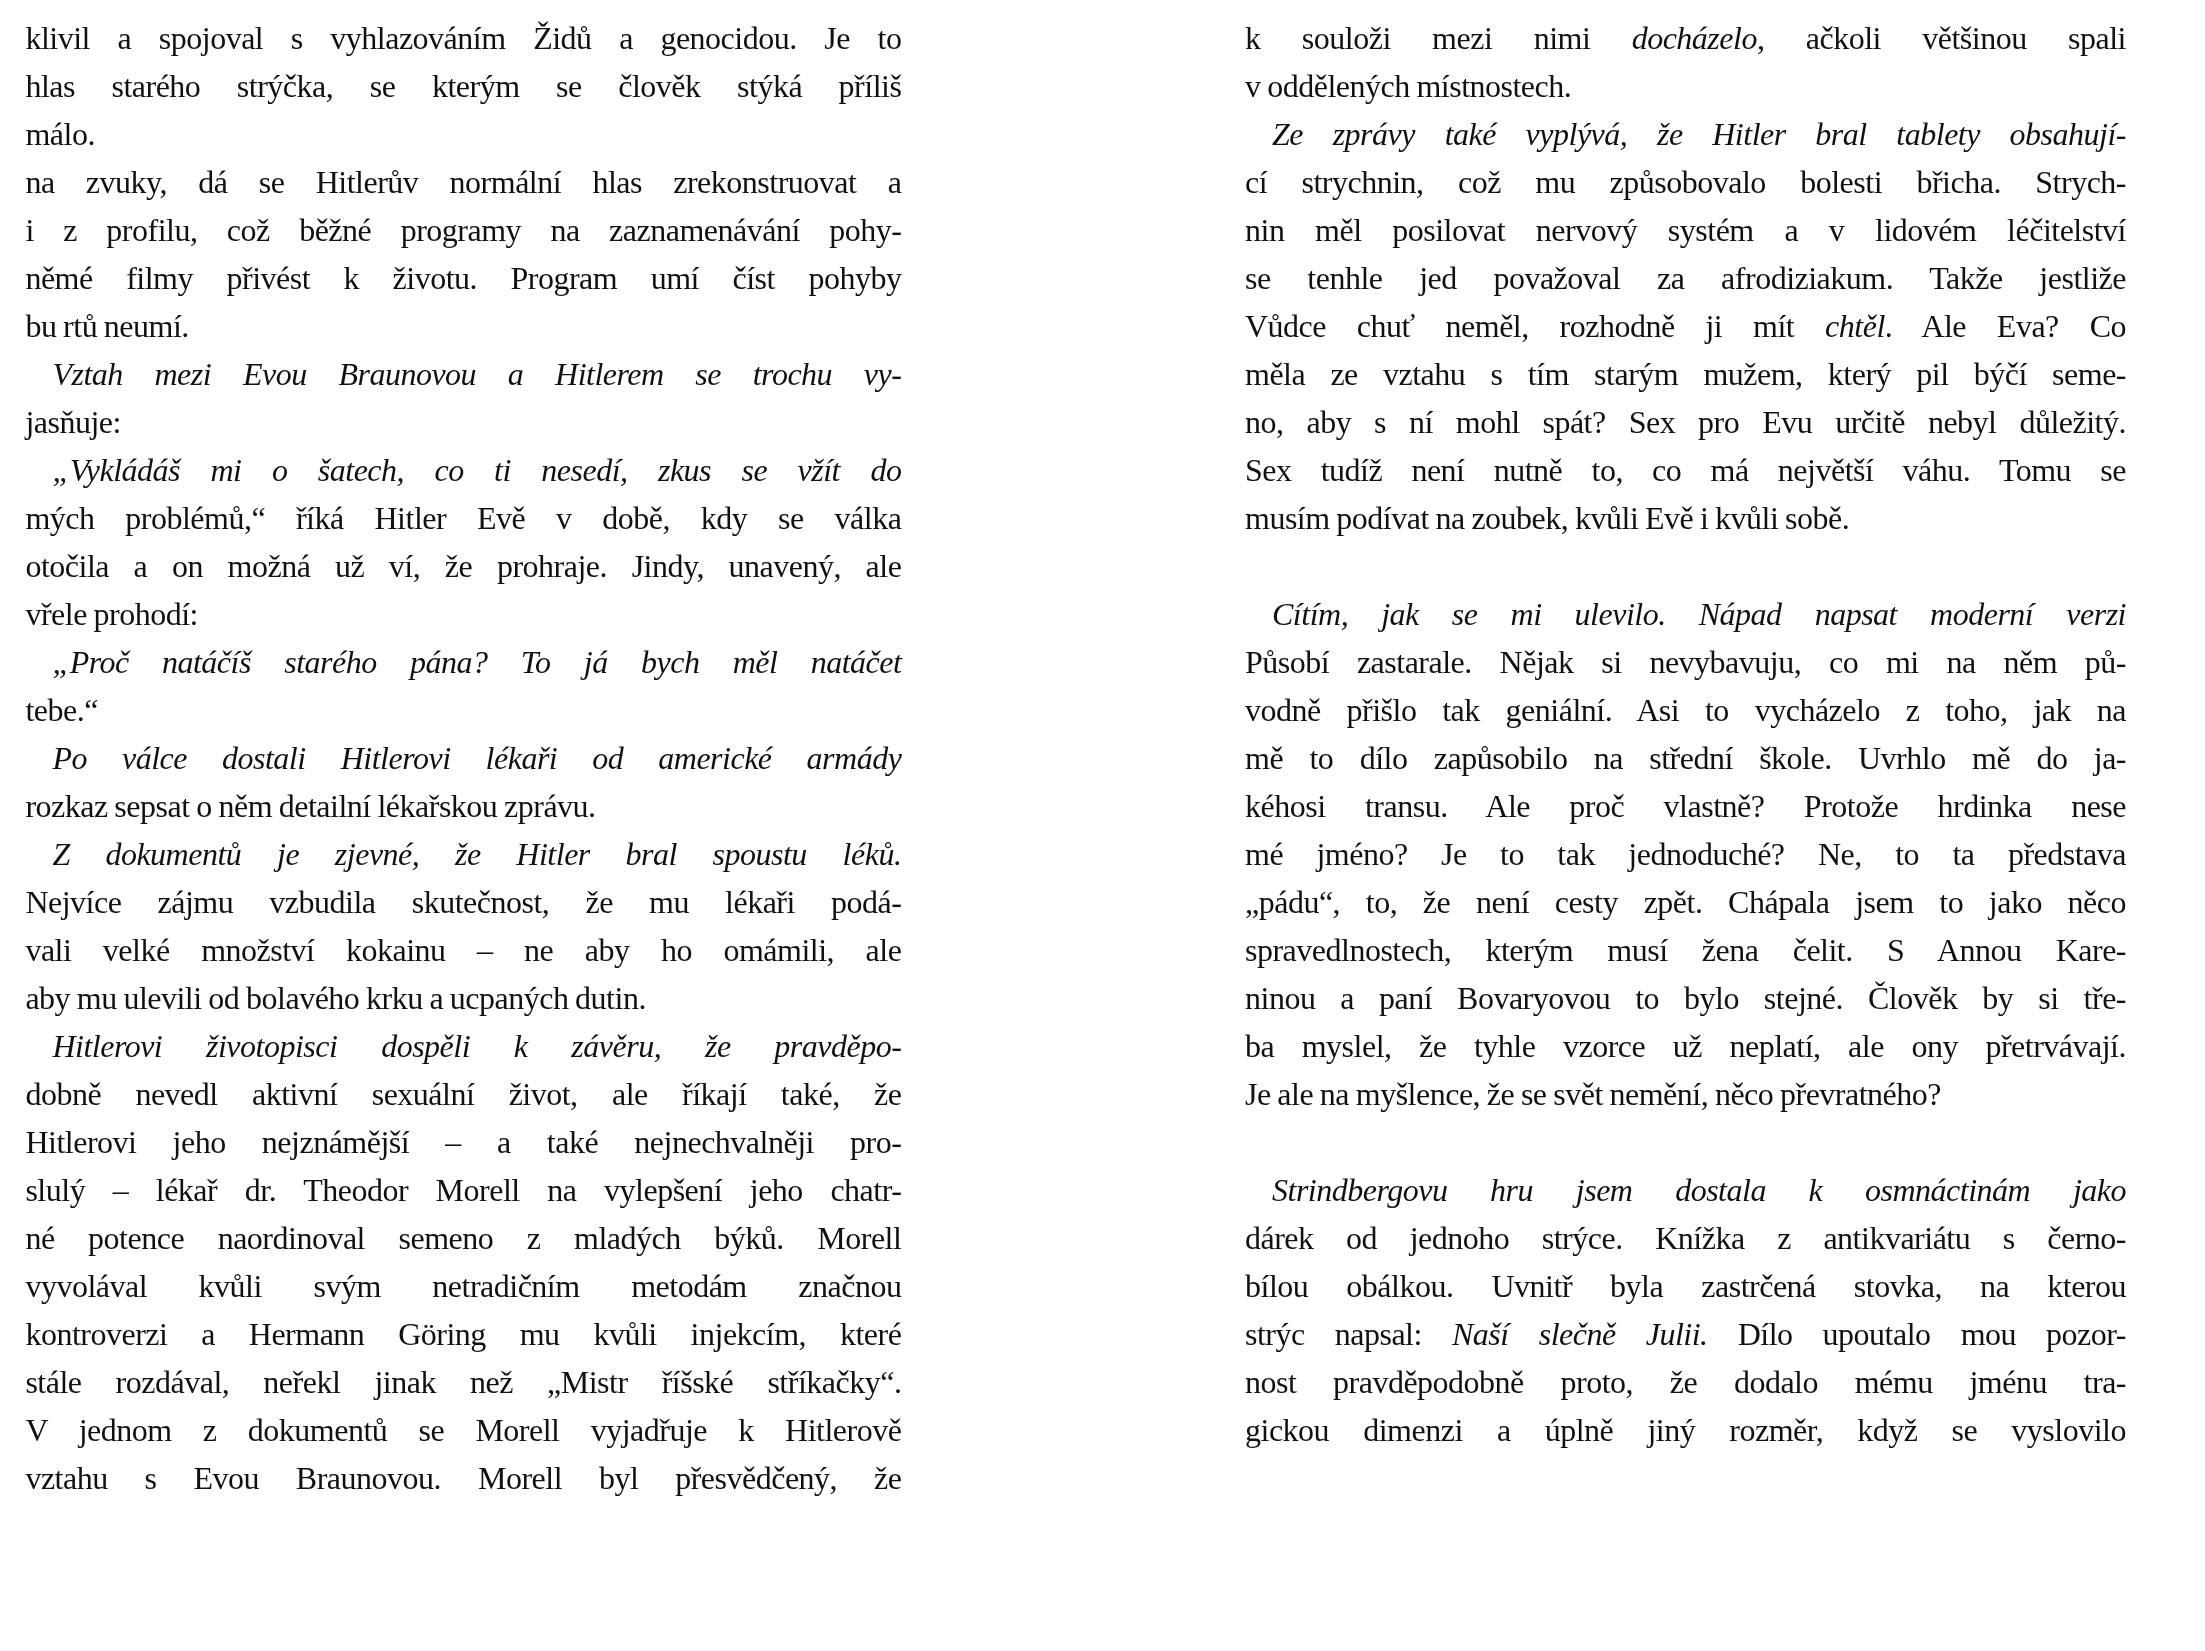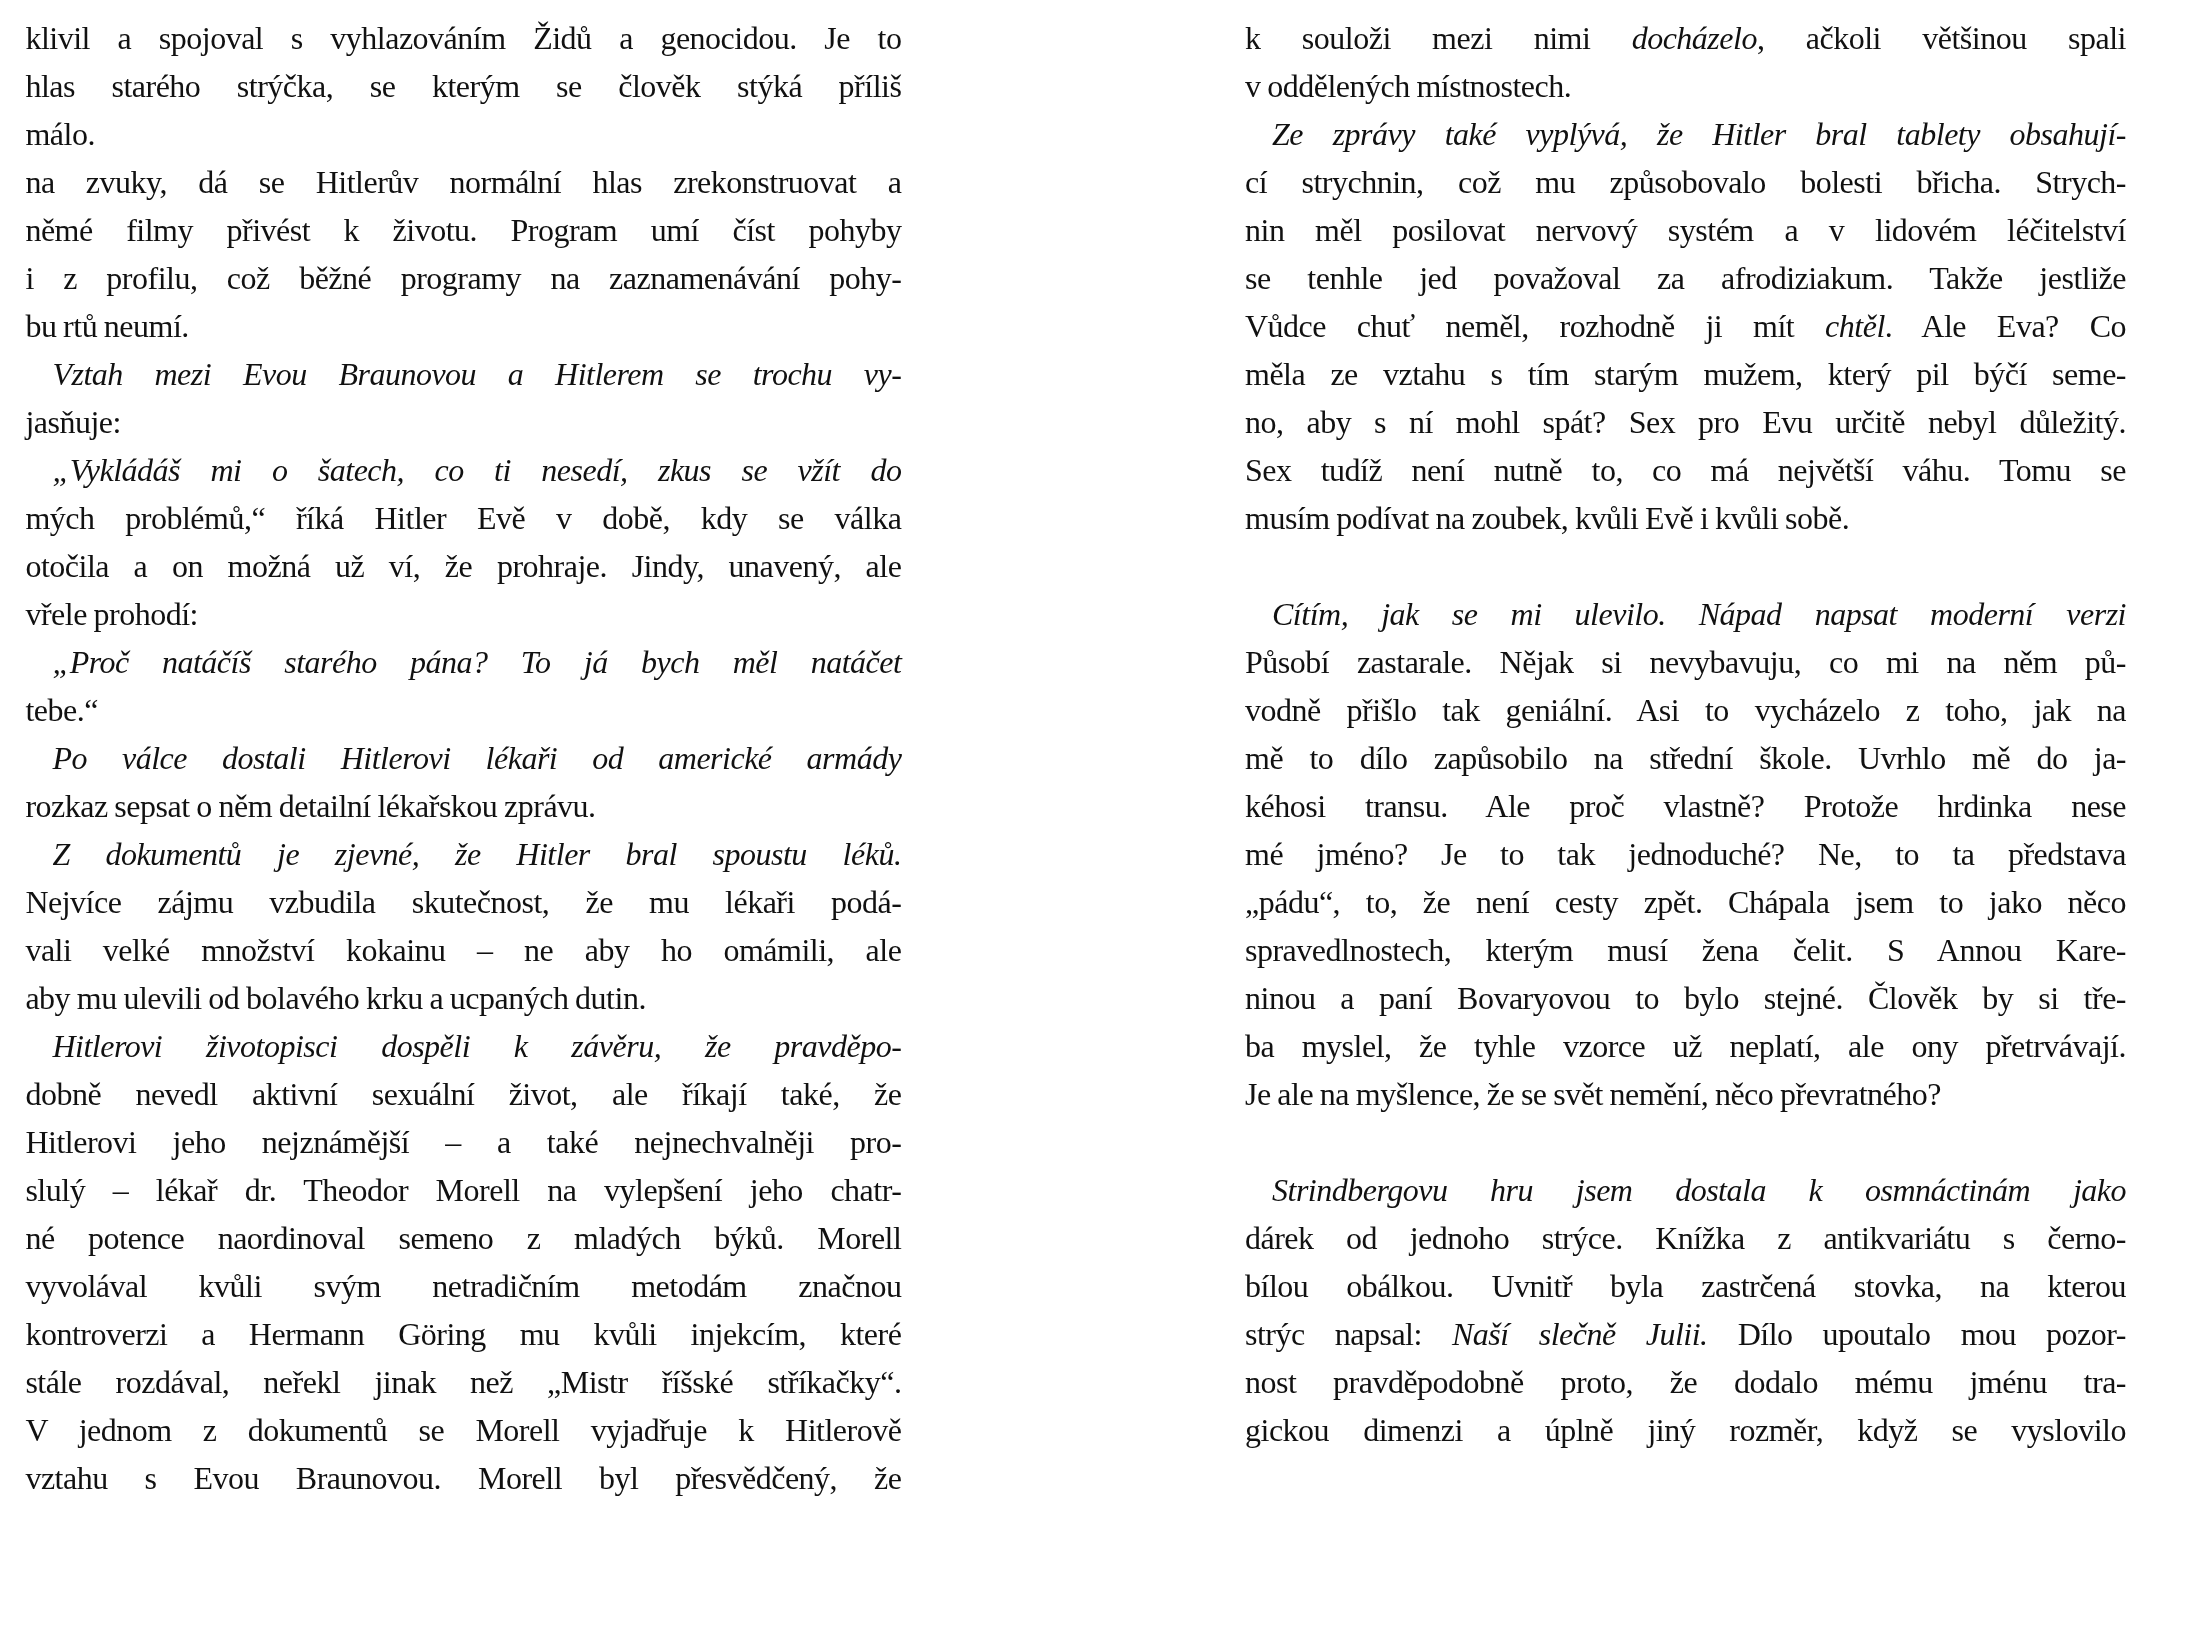--- a/index.html
+++ b/index.html
@@ -34,22 +34,22 @@
 </style>
 </head>
 <body>
 
 <div class="page left">
   <div class="text-block">
       <div class="line"><span>klivil a spojoval s vyhlazováním Židů a genocidou. Je to</span></div>
       <div class="line"><span>hlas starého strýčka, se kterým se člověk stýká příliš</span></div>
       <div class="line last"><span>málo.</span></div>
       <div class="line"><span>na zvuky, dá se Hitlerův normální hlas zrekonstruovat a</span></div>
+      <div class="line"><span>i z profilu, což běžné programy na zaznamenávání pohy-</span></div>
       <div class="line"><span>němé filmy přivést k životu. Program umí číst pohyby</span></div>
-      <div class="line"><span>i z profilu, což běžné programy na zaznamenávání pohy-</span></div>
       <div class="line last"><span>bu rtů neumí.</span></div>
       <div class="line indent"><span>Vztah mezi Evou Braunovou a Hitlerem se trochu vy-</span></div>
       <div class="line last"><span>jasňuje:</span></div>
       <div class="line indent"><span>„Vykládáš mi o šatech, co ti nesedí, zkus se vžít do</span></div>
       <div class="line"><span>mých problémů,“ říká Hitler Evě v době, kdy se válka</span></div>
       <div class="line"><span>otočila a on možná už ví, že prohraje. Jindy, unavený, ale</span></div>
       <div class="line last"><span>vřele prohodí:</span></div>
       <div class="line indent"><span>„Proč natáčíš starého pána? To já bych měl natáčet</span></div>
       <div class="line last"><span>tebe.“</span></div>
       <div class="line indent"><span>Po válce dostali Hitlerovi lékaři od americké armády</span></div>

